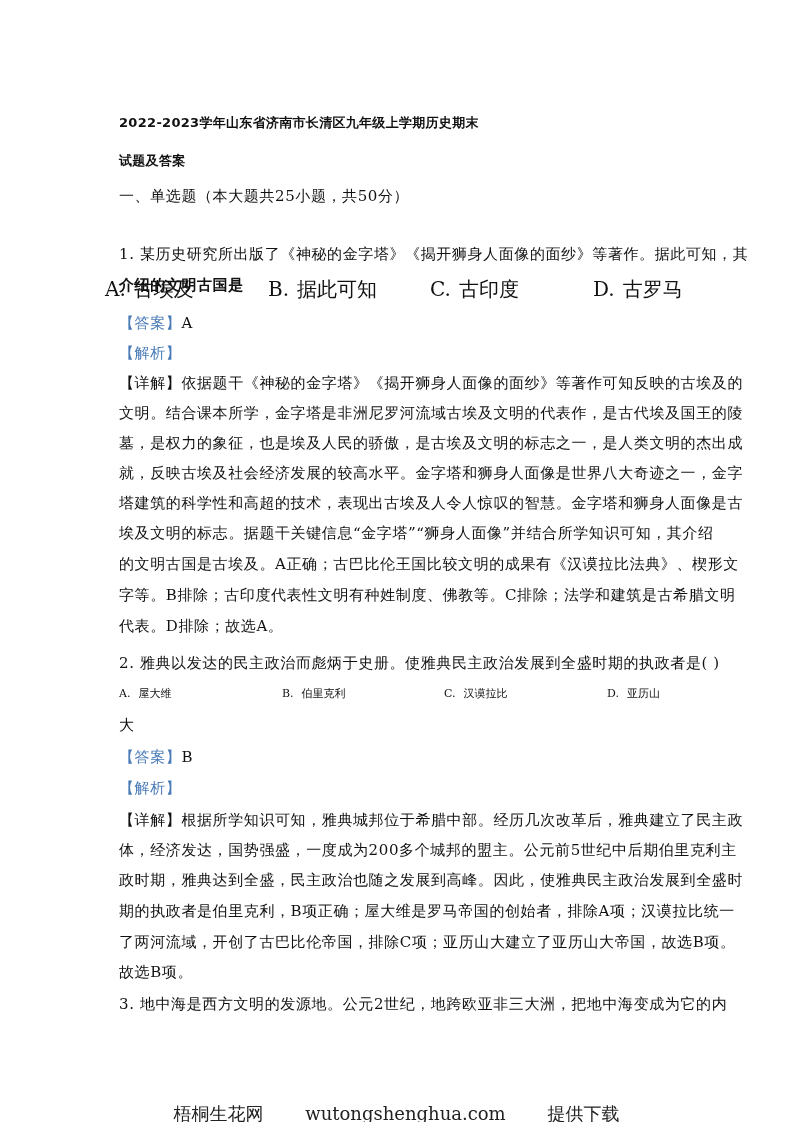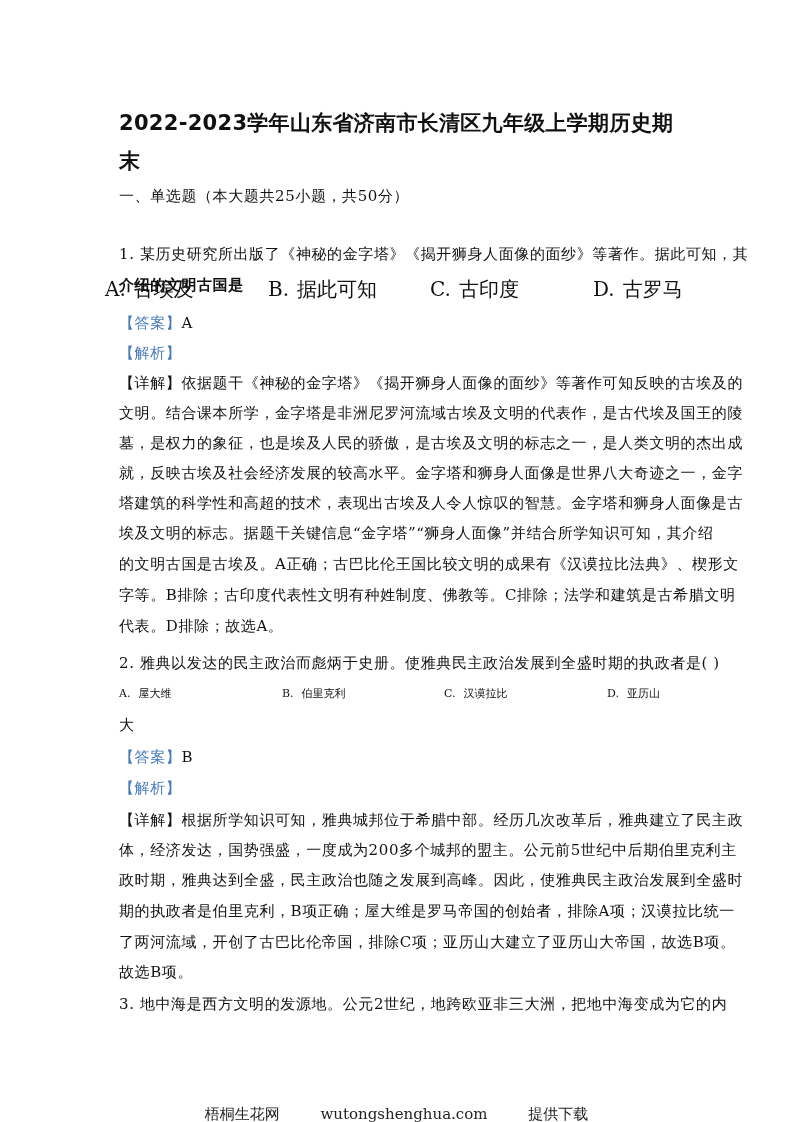--- a/index.html
+++ b/index.html
@@ -21,21 +21,21 @@
       top: 0;
       width: 556px;
     }
     .title {
       position: absolute;
       left: 0;
       top: 104px;
       width: 560px;
       font-family: "DejaVu Sans", "Liberation Sans", sans-serif;
       font-weight: bold;
-      font-size: 21px;
+      font-size: 13px;
       line-height: 38px;
       letter-spacing: 0.3px;
       color: #111;
     }
     .line {
       position: absolute;
       left: 0;
       font-size: 15px;
       line-height: 18px;
       white-space: nowrap;
@@ -56,33 +56,34 @@
     }
     .opt .letter { margin-right: 8px; }
     .blue { color: #4a7bb7; }
     .bold-bracket { font-weight: normal; }
     .footer {
       position: absolute;
       top: 1106px;
       left: 0;
       width: 793px;
       text-align: center;
-      font-size: 15px;
+      font-size: 18px;
       line-height: 16px;
       color: #222;
     }
     .footer span { margin: 0 18px; }
   </style>
 </head>
 <body>
 
 <div class="page">
 
   <div class="title">
     <div>2022-2023学年山东省济南市长清区九年级上学期历史期末</div>
+    <div>试题及答案</div>
   </div>
 
   <div class="line" style="top:187px">一、单选题（本大题共25小题，共50分）</div>
 
   <div class="line" style="top:245px;top:245px;">
     <span>1.</span>
     <span>某历史研究所出版了《神秘的金字塔》《揭开狮身人面像的面纱》等著作。据此可知，其</span>
   </div>
   <div class="line" style="top:276px;top:276px;font-weight:bold;">介绍的文明古国是</div>
 

